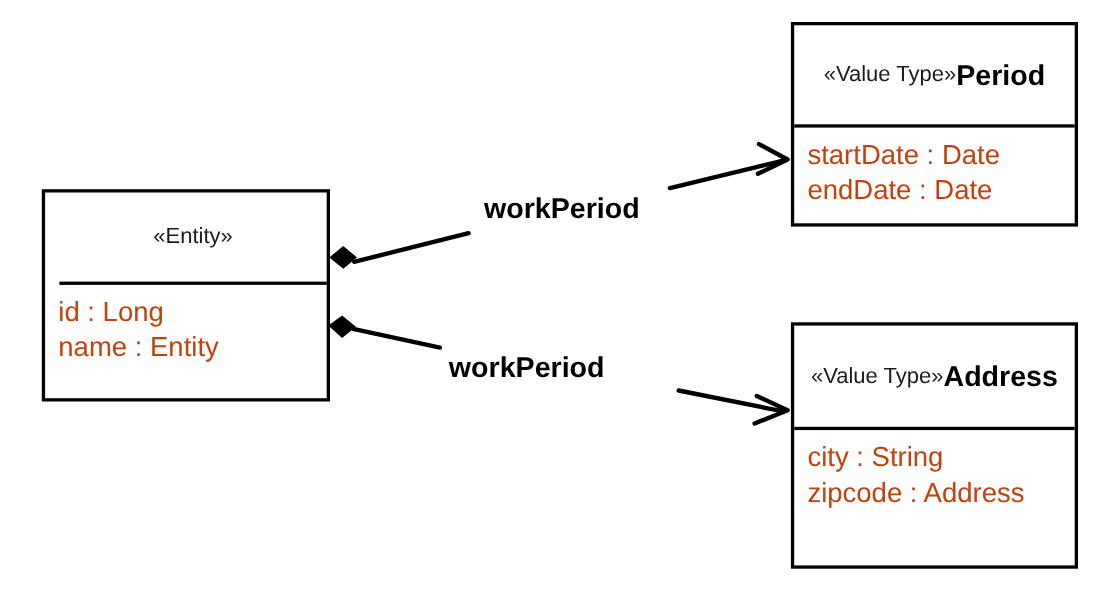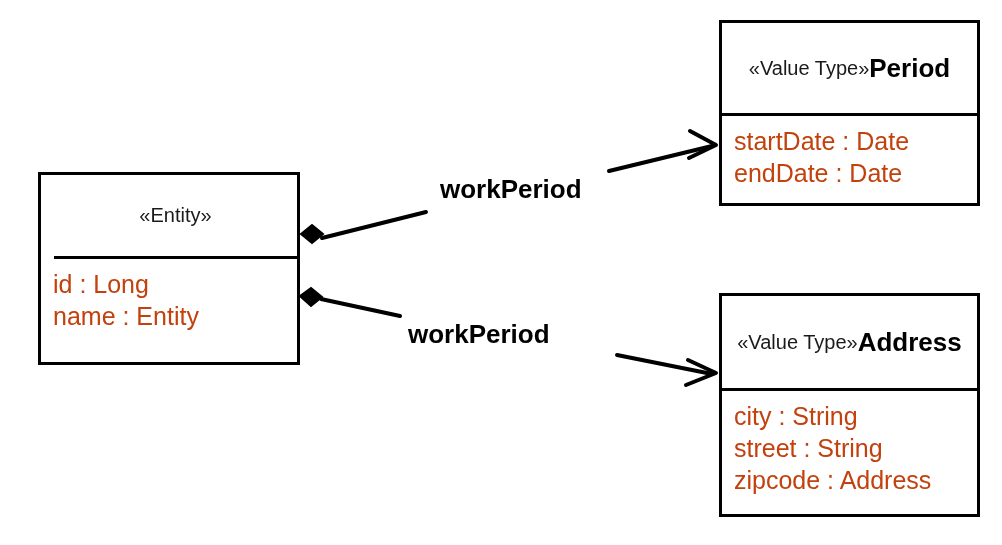--- a/index.html
+++ b/index.html
@@ -128,18 +128,17 @@
     </div>
   </div>
 
   <div class="uml-class" style="left:719px; top:293px; width:261px; height:224px;">
     <div class="uml-header" style="height:95px;">
       <div class="uml-stereotype">«Value Type»</div>
       <div class="uml-name">Address</div>
     </div>
     <div class="uml-attrs" style="height:108px;">
       <div class="uml-attr">city : String</div>
-      <div class="uml-attr">street : String</div>
       <div class="uml-attr">zipcode : Address</div>
     </div>
   </div>
 
 </div>
 
 </body></html>

